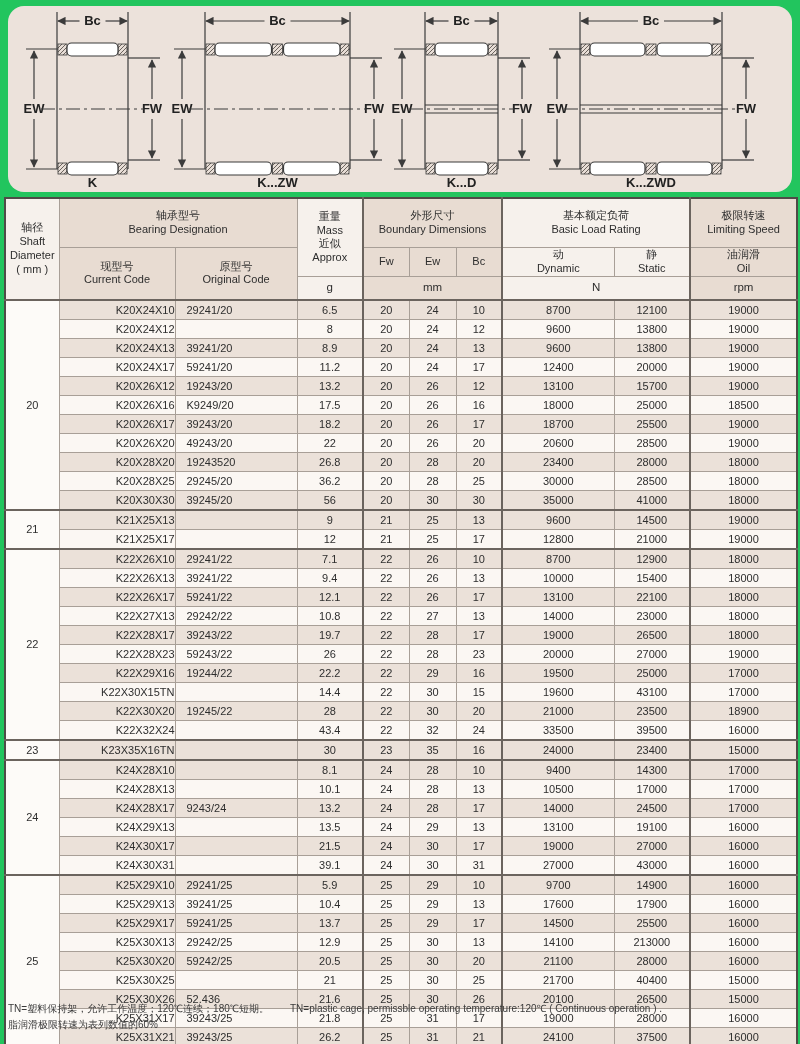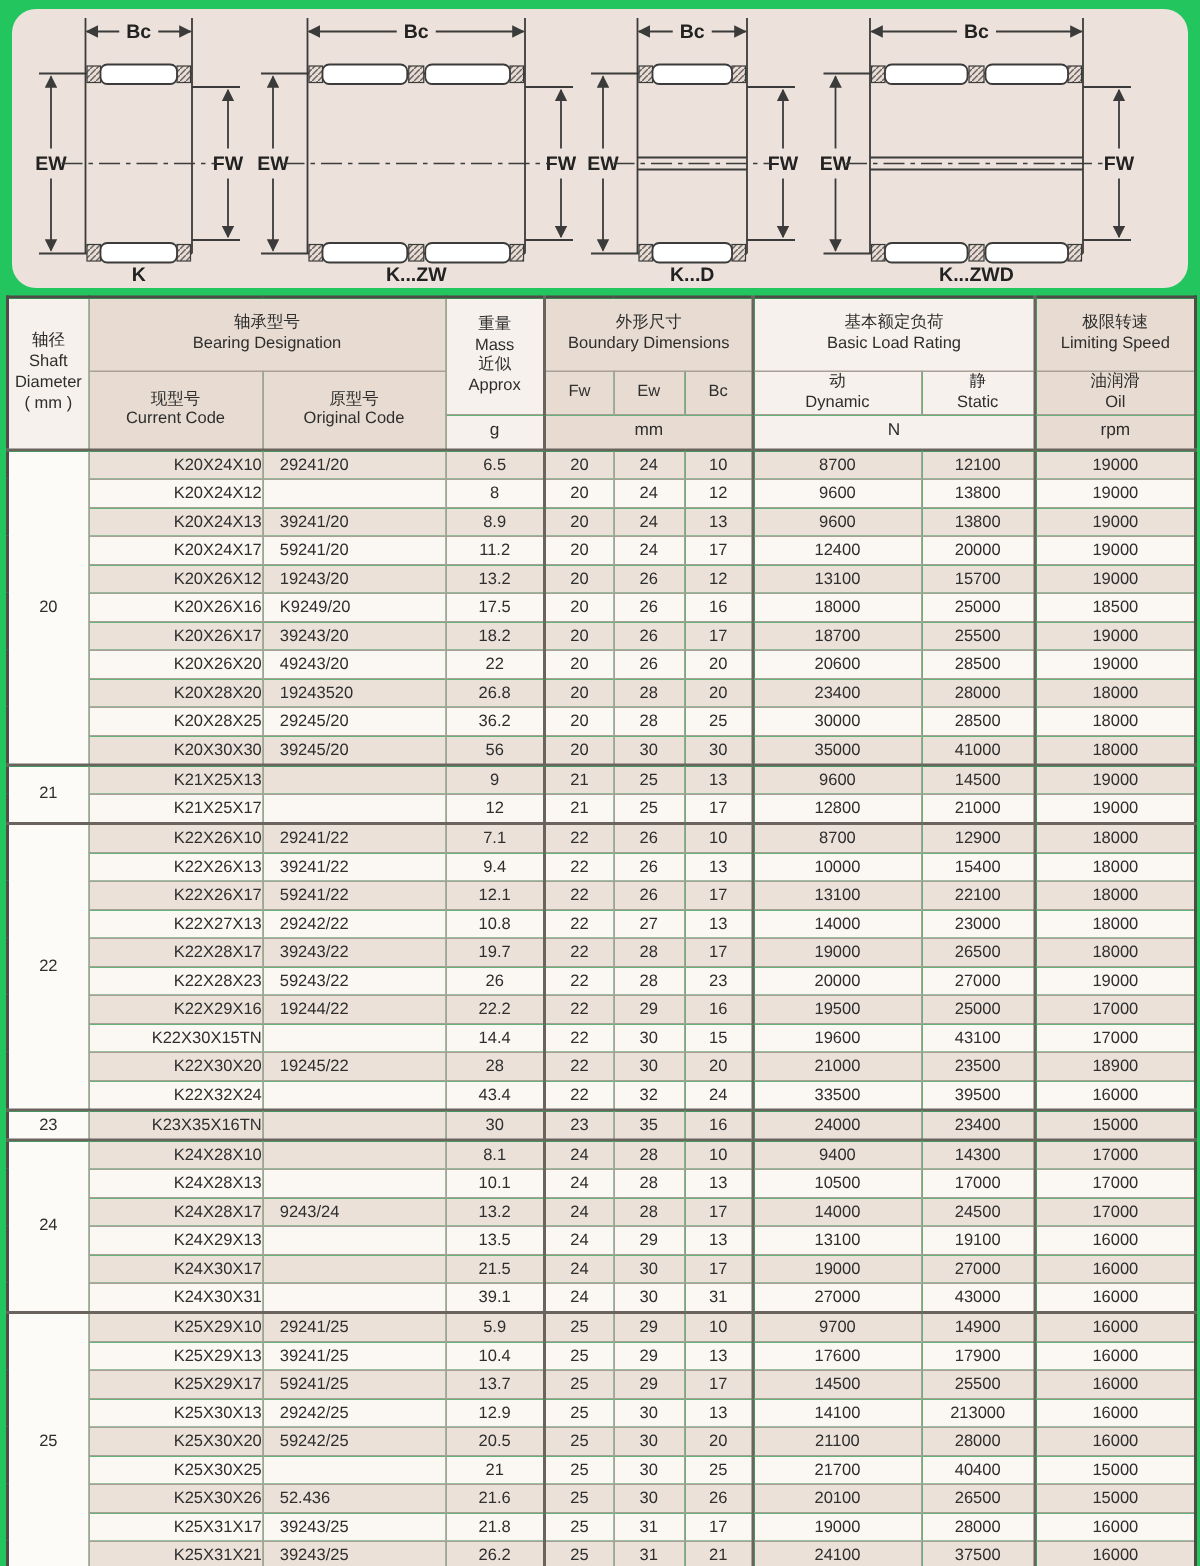--- a/index.html
+++ b/index.html
@@ -645,17 +645,22 @@
           <td class="c-ew">31</td>
           <td class="c-bc">21</td>
           <td class="c-dyn sep">24100</td>
           <td class="c-stat">37500</td>
           <td class="c-oil sep">16000</td>
         </tr>
       </tbody>
   </table>
 
   <div class="footnotes">
+    <div class="fn-zh">
+      <div>TN=塑料保持架，允许工作温度；120℃连续；180℃短期。</div>
+      <div>脂润滑极限转速为表列数值的60%</div>
+    </div>
     <div class="fn-en">
+      <div>TN=plastic cage, permissble operating temperature:120℃ ( Continuous operation ) .</div>
     </div>
   </div>
 
 </div>
 
 </body></html>

